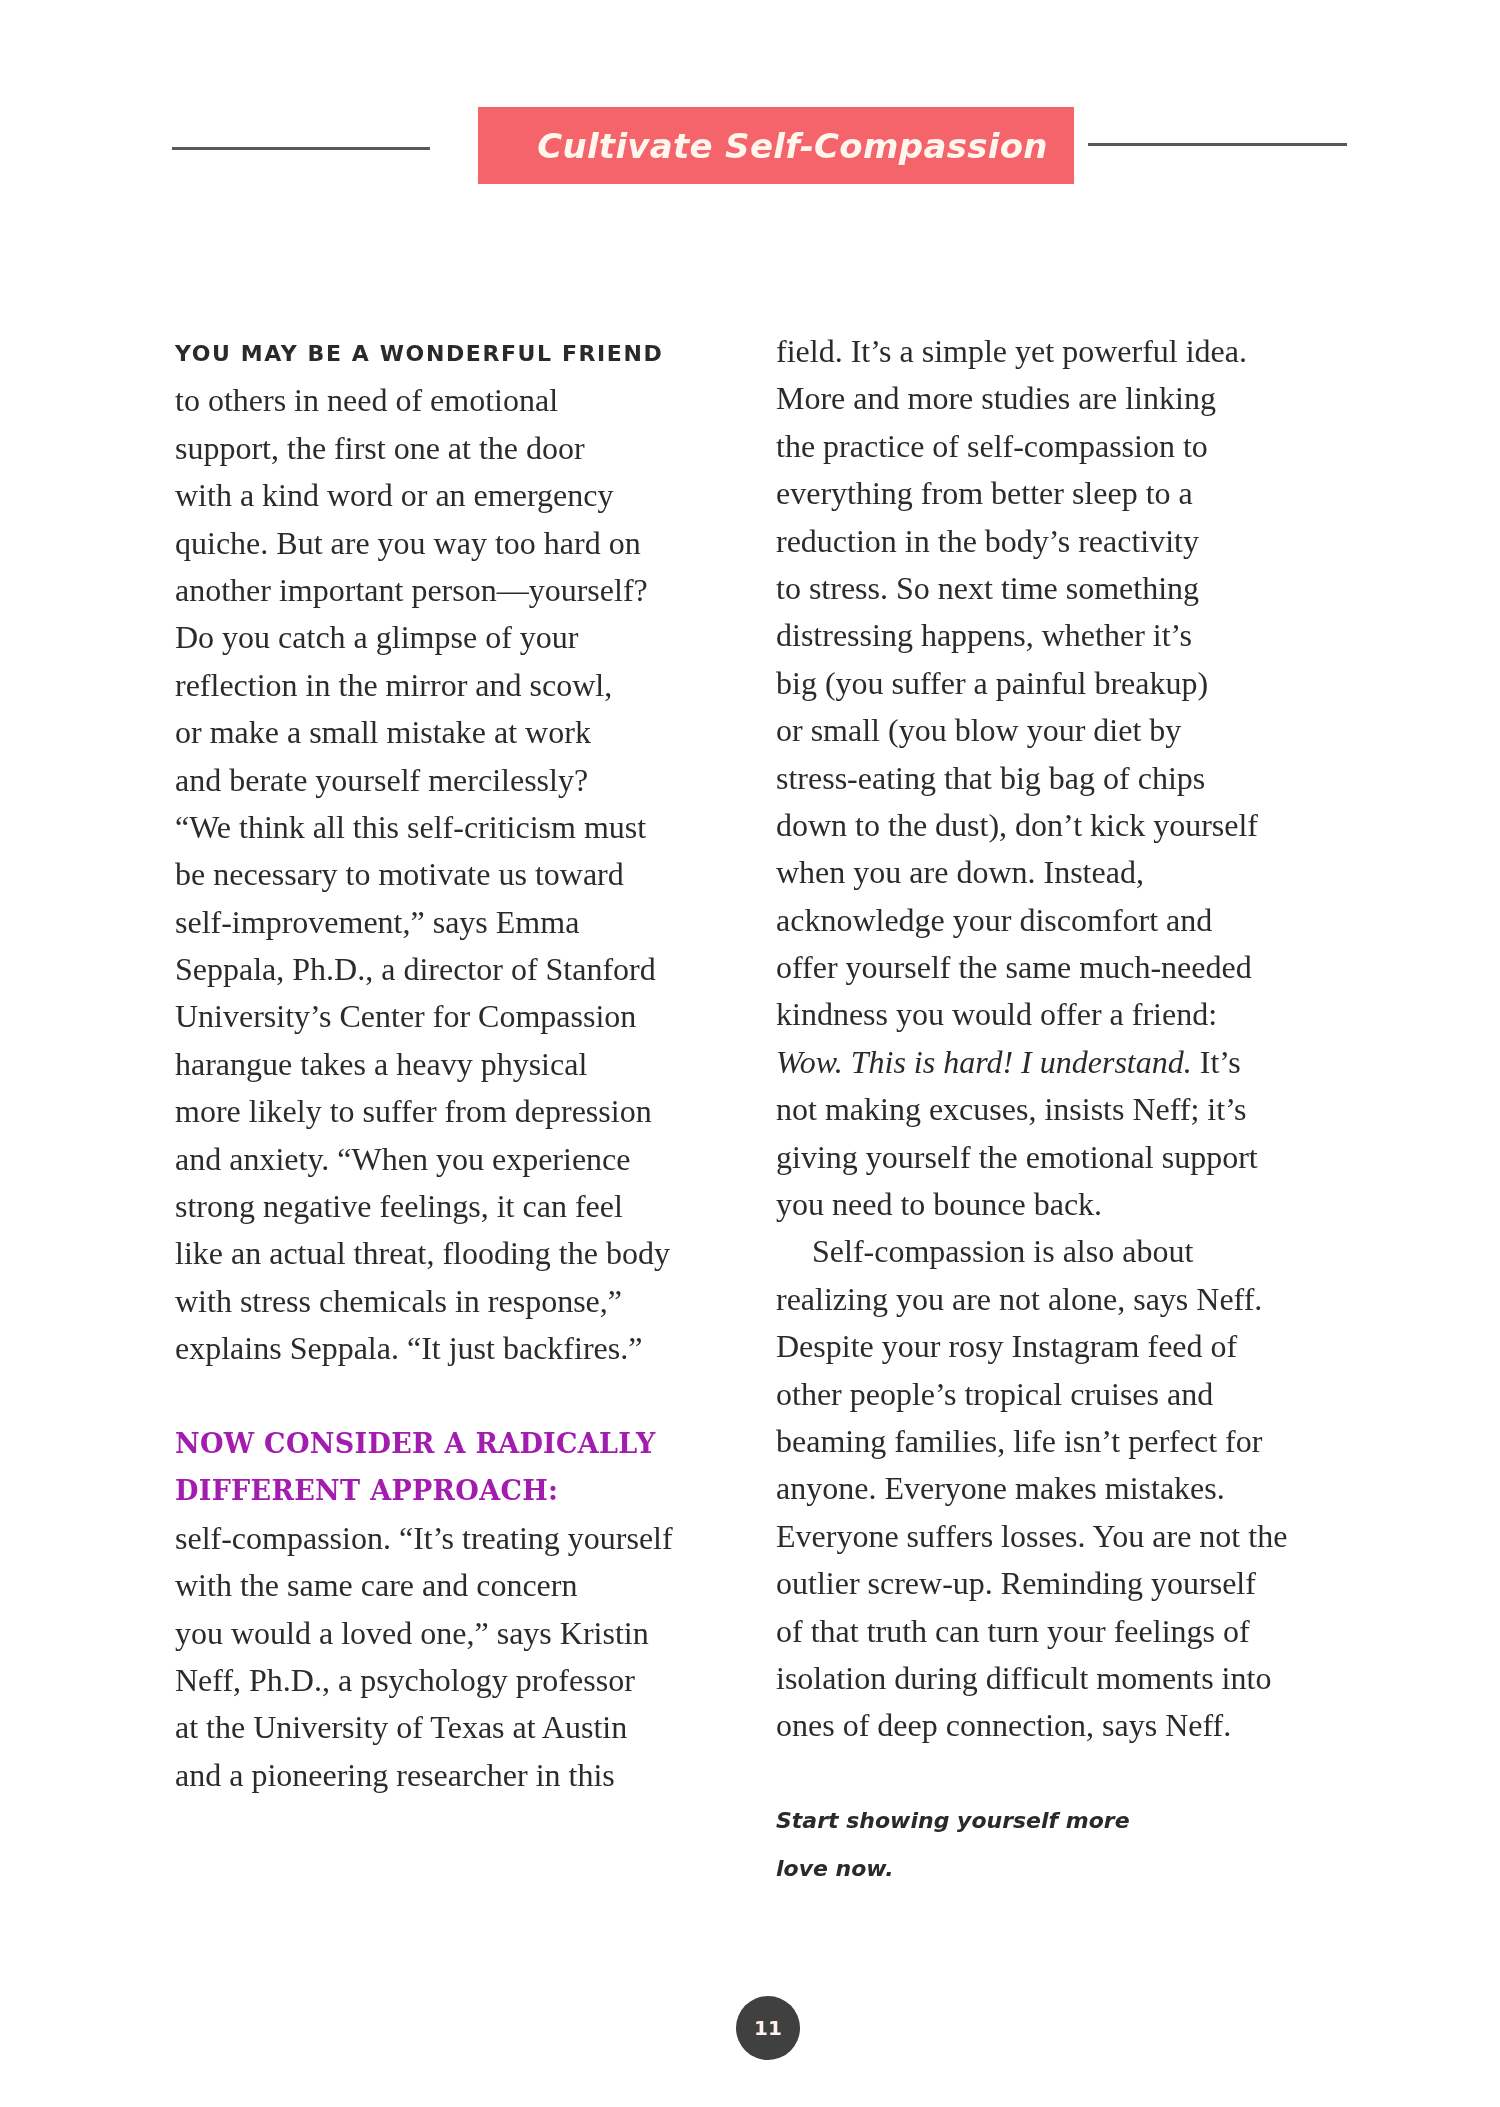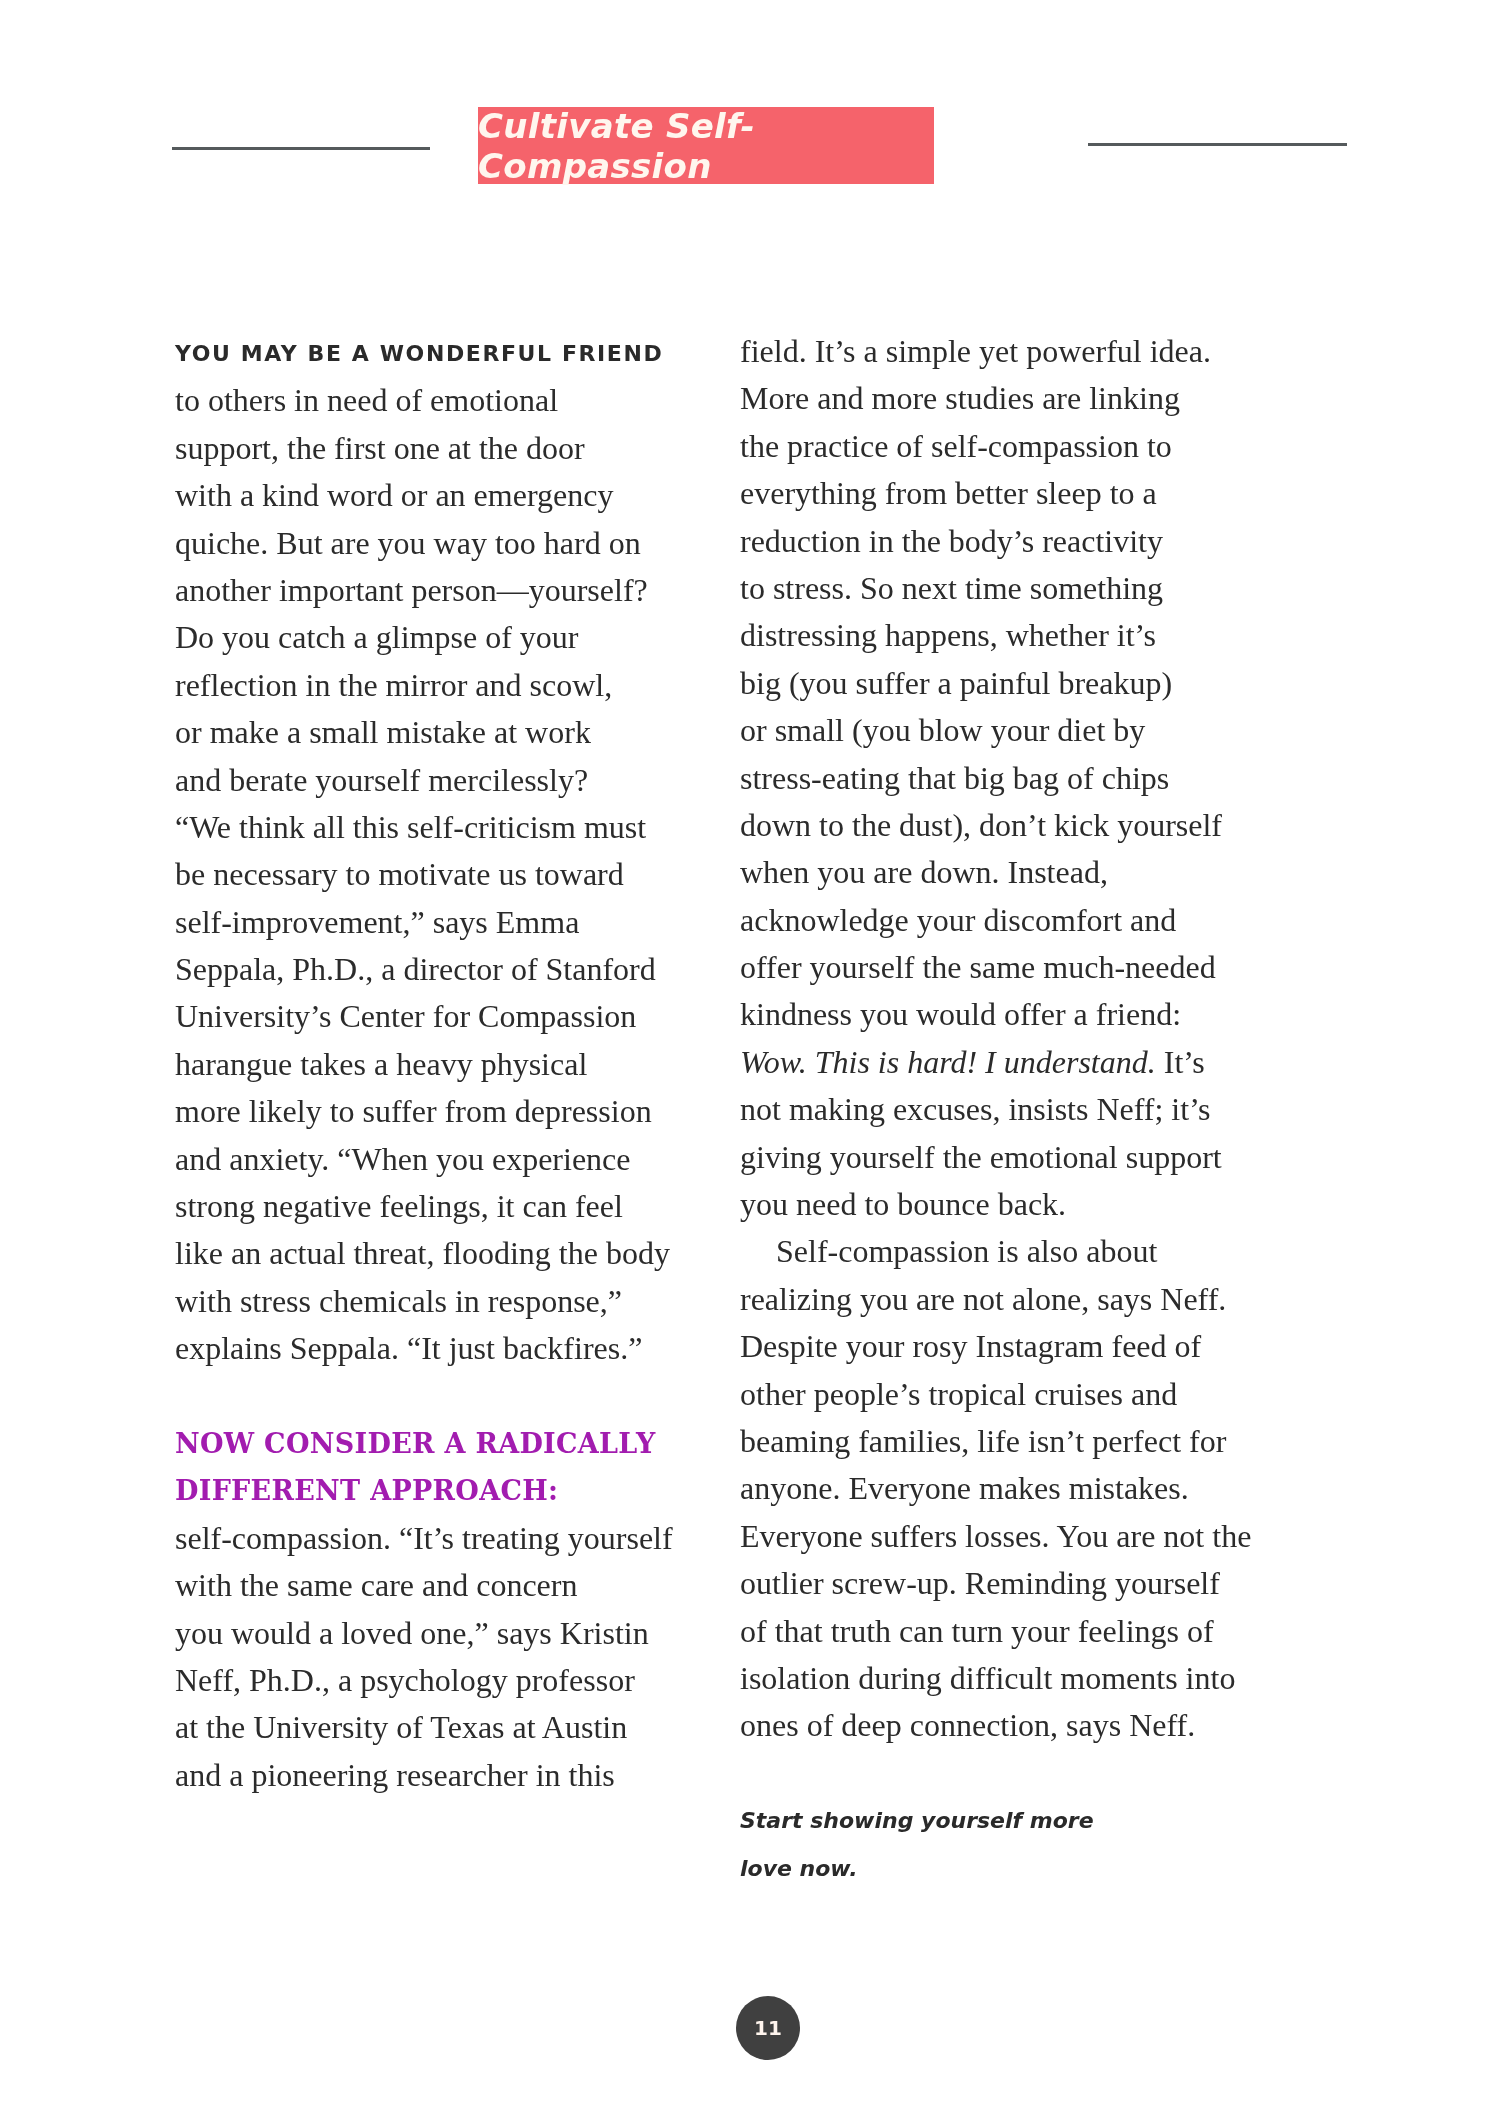--- a/index.html
+++ b/index.html
@@ -6,33 +6,33 @@
   body {
     width: 1500px; height: 2107px; position: relative; overflow: hidden;
     background: #ffffff;
     font-family: "Liberation Serif", "DejaVu Serif", serif;
     color: #2b2b2b;
   }
   .rule { position: absolute; height: 3px; background: #555a5c; }
   .rule.left { left: 172px; top: 147px; width: 258px; }
   .rule.right { left: 1088px; top: 143px; width: 259px; }
   .banner {
-    position: absolute; left: 478px; top: 107px; width: 456px; height: 77px;
+    position: absolute; left: 478px; top: 107px; width: 563px; height: 77px;
     background: #f5636b;
-    display: flex; align-items: center; justify-content: center;
+    display: flex; align-items: center; justify-content: center; padding-left: 33px;
   }
   .banner-title {
     color: #fff6ee;
     font-family: "DejaVu Sans", sans-serif;
     font-style: italic; font-weight: bold;
     font-size: 34px; letter-spacing: 0.3px;
   }
   .col { position: absolute; width: 600px; }
   .col.left { left: 175px; top: 330px; }
-  .col.right { left: 740px; top: 328px; }
+  .col.right { left: 776px; top: 328px; }
   .line {
     display: block; white-space: nowrap;
     font-size: 32px; line-height: 47.4px; height: 47.4px;
   }
   .lead-caps {
     font-family: "DejaVu Sans", sans-serif; font-weight: bold;
     font-size: 22px; letter-spacing: 1.6px; color: #2a2a2a;
   }
   .red-head {
     font-family: "DejaVu Serif", serif; font-weight: bold;

